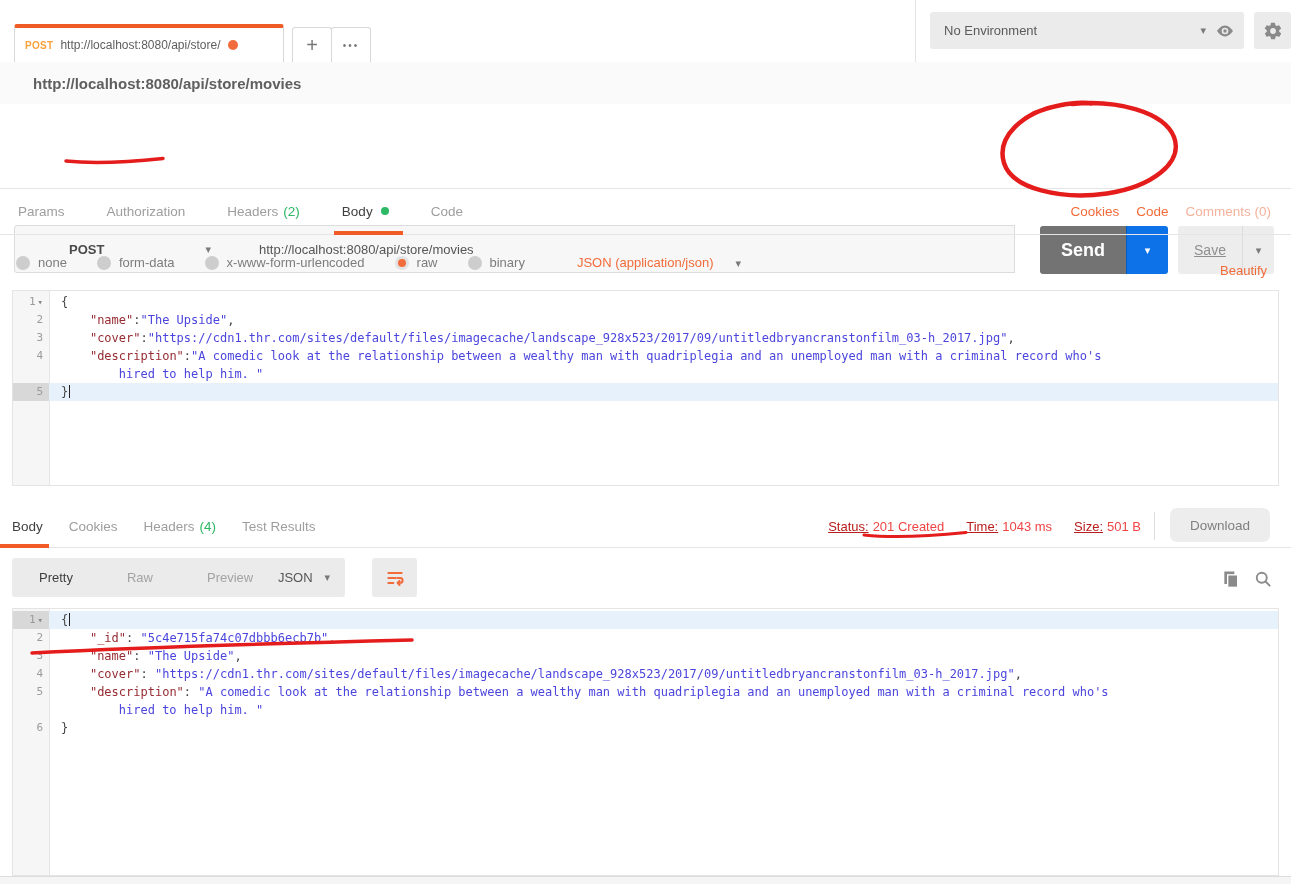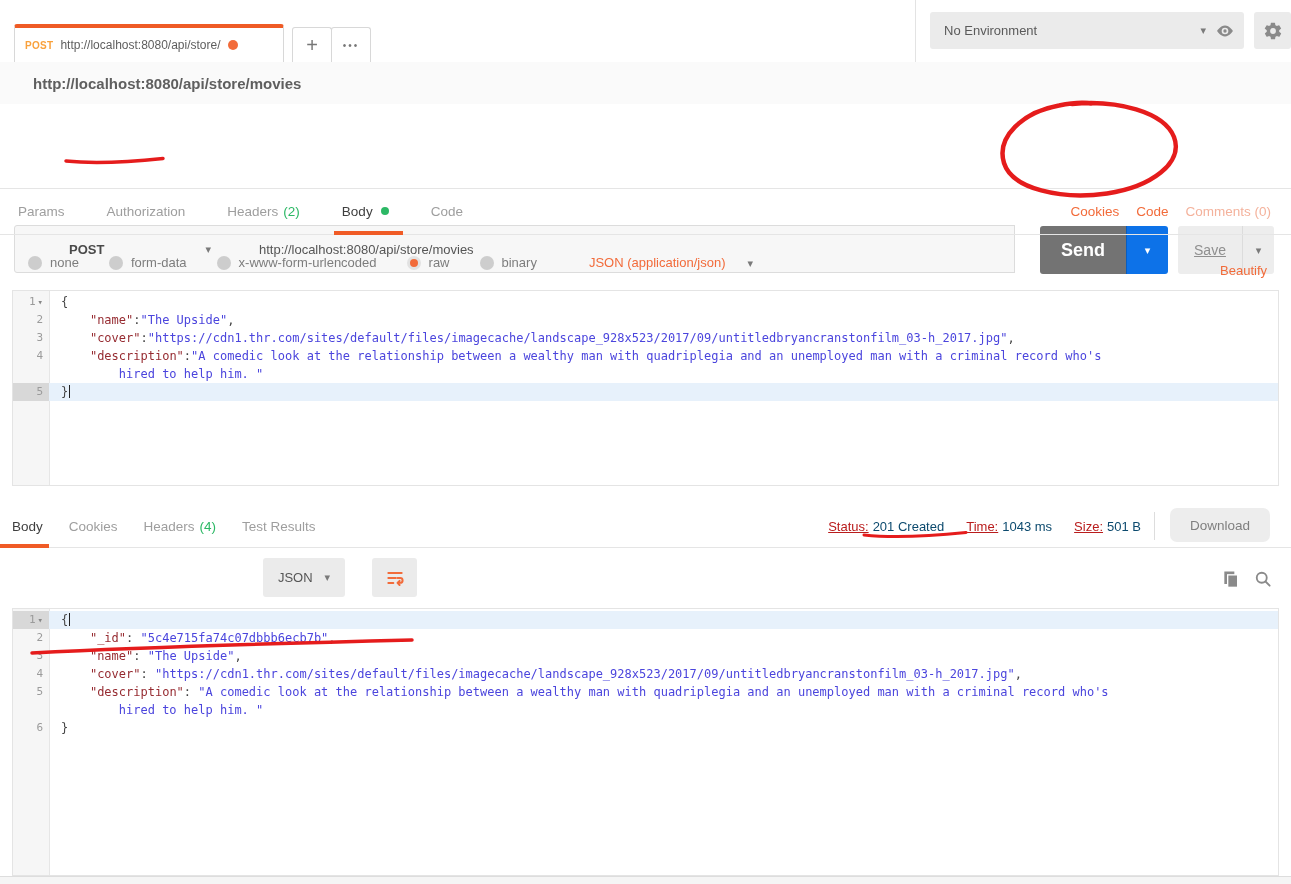--- a/index.html
+++ b/index.html
@@ -56,21 +56,21 @@
   .rtab{position:relative;height:100%;display:flex;align-items:center;font-size:13.5px;color:#9e9e9e;gap:5px;}
   .rtab.active{color:#3f3f3f;}
   .rtab.active::after{content:"";position:absolute;left:-8px;right:-14px;bottom:-1px;height:4px;background:#f05b26;}
   .rtab .count{color:#2cb865;}
   .gdot{width:8px;height:8px;border-radius:50%;background:#2cb865;display:inline-block;margin-left:3px;}
   #req-links{position:absolute;right:20px;top:188px;height:47px;display:flex;align-items:center;gap:17px;}
   .rlink{font-size:13.5px;color:#f26b3a;}
   .rlink.muted{color:#f4b29c;}
 
   
-  #radios{left:0;top:235px;width:1291px;height:55px;display:flex;align-items:center;padding-left:28px;gap:30px;box-sizing:border-box;}
+  #radios{left:0;top:235px;width:1291px;height:55px;display:flex;align-items:center;padding-left:16px;gap:30px;box-sizing:border-box;}
   .radio-item{display:flex;align-items:center;gap:8px;font-size:13px;color:#7d7d7d;}
   .radio{width:14px;height:14px;border-radius:50%;background:#cdcdcd;box-sizing:border-box;}
   .radio.sel{background:#f26b3a;border:3px solid #e2e2e2;}
   #content-type{display:flex;align-items:flex-end;gap:22px;margin-left:22px;font-size:13px;color:#f26b3a;}
   #beautify{position:absolute;right:24px;font-size:13px;color:#f26b3a;margin-top:16px;}
 
   
   .editor{background:#fff;border:1px solid #e4e4e4;box-sizing:border-box;overflow:hidden;}
   #req-editor{left:12px;top:290px;width:1267px;height:196px;}
   #resp-editor{left:12px;top:608px;width:1267px;height:268px;}
@@ -91,21 +91,21 @@
   
   #respheader{left:0;top:505px;width:1291px;height:43px;border-bottom:1px solid #e5e5e5;display:flex;align-items:center;
     padding-left:12px;gap:26px;box-sizing:border-box;}
   .resp-tab{position:relative;height:100%;display:flex;align-items:center;font-size:13.5px;color:#9e9e9e;gap:5px;}
   .resp-tab.active{color:#3f3f3f;}
   .resp-tab.active::after{content:"";position:absolute;left:-12px;right:-6px;bottom:-1px;height:4px;background:#f05b26;}
   .resp-tab .count{color:#2cb865;}
   #status-area{position:absolute;right:150px;top:505px;height:43px;display:flex;align-items:center;gap:22px;}
   .stat{font-size:13px;}
   .stat .slabel{color:#b91c1c;text-decoration:underline;}
-  .stat .sval{color:#0c4a6e;margin-left:4px;}
+  .stat .sval{color:#ef4444;margin-left:4px;}
   #resp-divider{position:absolute;right:136px;top:512px;height:28px;border-left:1px solid #ddd;}
   #download-btn{position:absolute;right:21px;top:508px;width:100px;height:34px;background:#ededed;border-radius:7px;
     display:flex;align-items:center;justify-content:center;color:#7f7f7f;font-size:13.5px;}
 
   
   #resptoolbar{left:0;top:558px;width:1291px;height:42px;}
   #seg-control{left:12px;top:0;height:39px;background:#ebebeb;border-radius:3px;display:flex;align-items:center;}
   .seg{padding:0 27px;font-size:13px;color:#a3a3a3;}
   .seg.active{color:#3f3f3f;}
   #fmt-select{left:263px;top:0;width:82px;height:39px;background:#ebebeb;border-radius:3px;display:flex;
@@ -275,20 +275,25 @@
     </div>
   <div id="status-area">
       <span class="stat"><span class="slabel">Status:</span><span class="sval">201 Created</span></span>
       <span class="stat"><span class="slabel">Time:</span><span class="sval">1043 ms</span></span>
       <span class="stat"><span class="slabel">Size:</span><span class="sval">501 B</span></span>
     </div>
   <div id="resp-divider"></div>
   <div id="download-btn">Download</div>
 
   <div id="resptoolbar" class="abs">
+    <div id="seg-control" class="abs">
+        <span class="seg active">Pretty</span>
+        <span class="seg">Raw</span>
+        <span class="seg">Preview</span>
+      </div>
     <div id="fmt-select" class="abs">
       <span>JSON</span>
       <span class="chev">▾</span>
     </div>
     <div id="wrap-btn" class="abs">
       <svg width="20" height="20" viewBox="0 0 24 24">
         <path d="M4 6h16M4 12h9M4 18h6" stroke="#f26b3a" stroke-width="2.4" fill="none" stroke-linecap="round"></path>
         <path d="M15 12h3.2a2.9 2.9 0 0 1 0 5.8H16" stroke="#f26b3a" stroke-width="2.4" fill="none" stroke-linecap="round"></path>
         <path d="M17.5 15.4 15 17.9l2.5 2.5" stroke="#f26b3a" stroke-width="2.4" fill="none" stroke-linecap="round" stroke-linejoin="round"></path>
       </svg>

